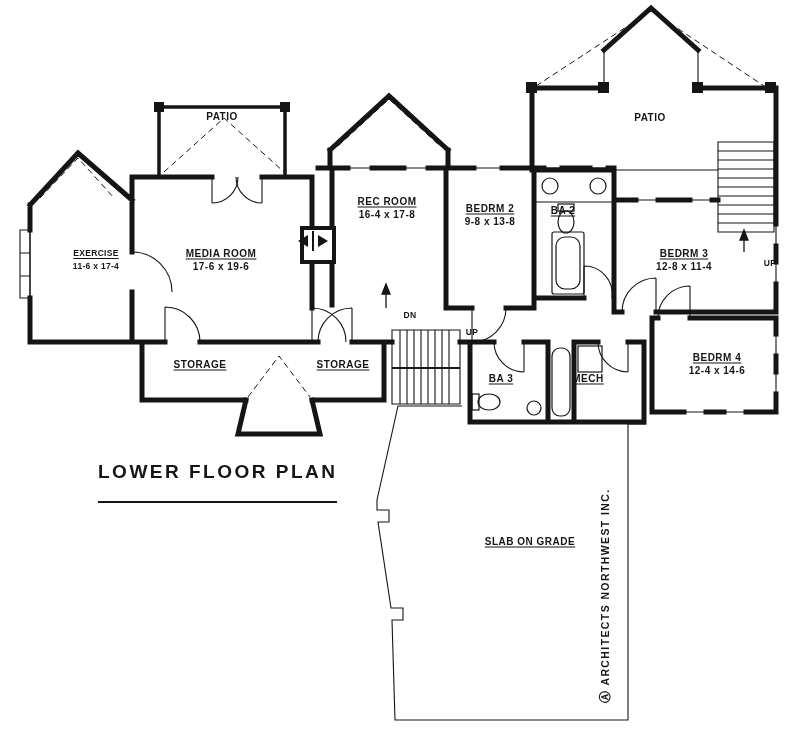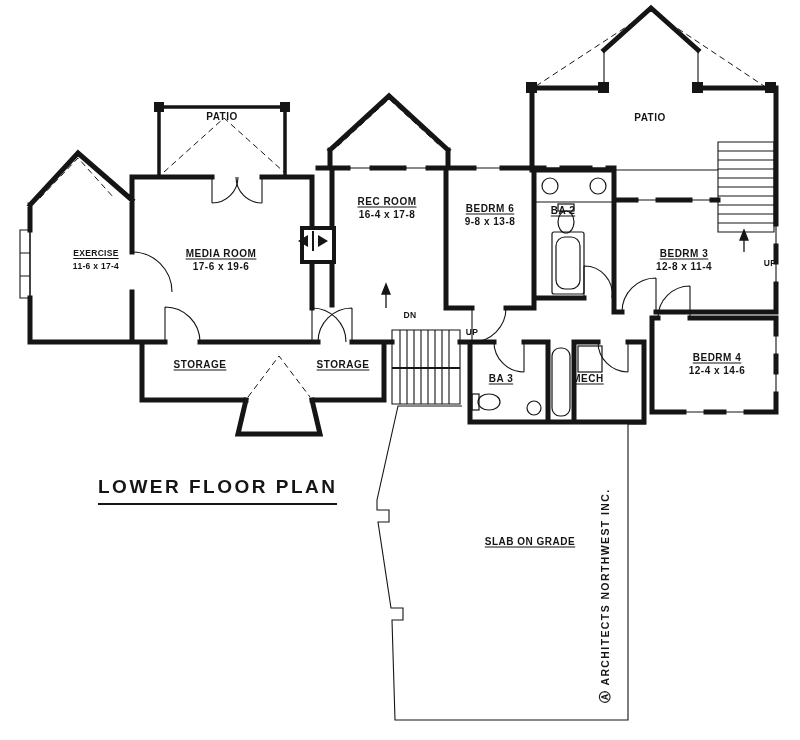--- a/index.html
+++ b/index.html
@@ -9,22 +9,22 @@
   }
   .plan-svg{position:absolute;left:0;top:0;}
   .lbl{
     position:absolute;transform:translate(-50%,-50%);
     font-size:10px;letter-spacing:.5px;white-space:nowrap;text-align:left;
     color:#151515;font-weight:bold;
   }
   .u{text-decoration:underline;text-underline-offset:2px;}
   .sm{font-size:8.5px;letter-spacing:.3px;margin-left:24px;}
   .title{
-    position:absolute;left:98px;top:476px;font-size:19px;letter-spacing:2.5px;
-    font-weight:bold;border-bottom:2px solid #151515;padding-bottom:5px;
+    position:absolute;left:98px;top:461px;font-size:19px;letter-spacing:2.5px;
+    font-weight:bold;border-bottom:2px solid #151515;padding-bottom:18px;
   }
   .vert{
     position:absolute;left:597px;top:703px;transform:rotate(-90deg);
     transform-origin:0 0;font-size:10.5px;letter-spacing:1.4px;
     white-space:nowrap;font-weight:bold;color:#151515;
   }
   .vert .logo{font-size:12px;margin-right:4px;}
 </style>
 </head>
 <body>
@@ -162,21 +162,21 @@
 
   <div class="lbl u sm" style="left:72px;top:253px">EXERCISE</div>
   <div class="lbl sm" style="left:72px;top:266px">11-6 x 17-4</div>
 
   <div class="lbl u" style="left:221px;top:253px">MEDIA ROOM</div>
   <div class="lbl" style="left:221px;top:266px">17-6 x 19-6</div>
 
   <div class="lbl u" style="left:387px;top:201px">REC ROOM</div>
   <div class="lbl" style="left:387px;top:214px">16-4 x 17-8</div>
 
-  <div class="lbl u" style="left:490px;top:208px">BEDRM 6</div>
+  <div class="lbl u" style="left:490px;top:208px">BEDRM 2</div>
   <div class="lbl" style="left:490px;top:221px">9-8 x 13-8</div>
 
   <div class="lbl u" style="left:563px;top:210px">BA 2</div>
 
   <div class="lbl u" style="left:684px;top:253px">BEDRM 3</div>
   <div class="lbl" style="left:684px;top:266px">12-8 x 11-4</div>
 
   <div class="lbl u" style="left:200px;top:364px">STORAGE</div>
   <div class="lbl u" style="left:343px;top:364px">STORAGE</div>
 

